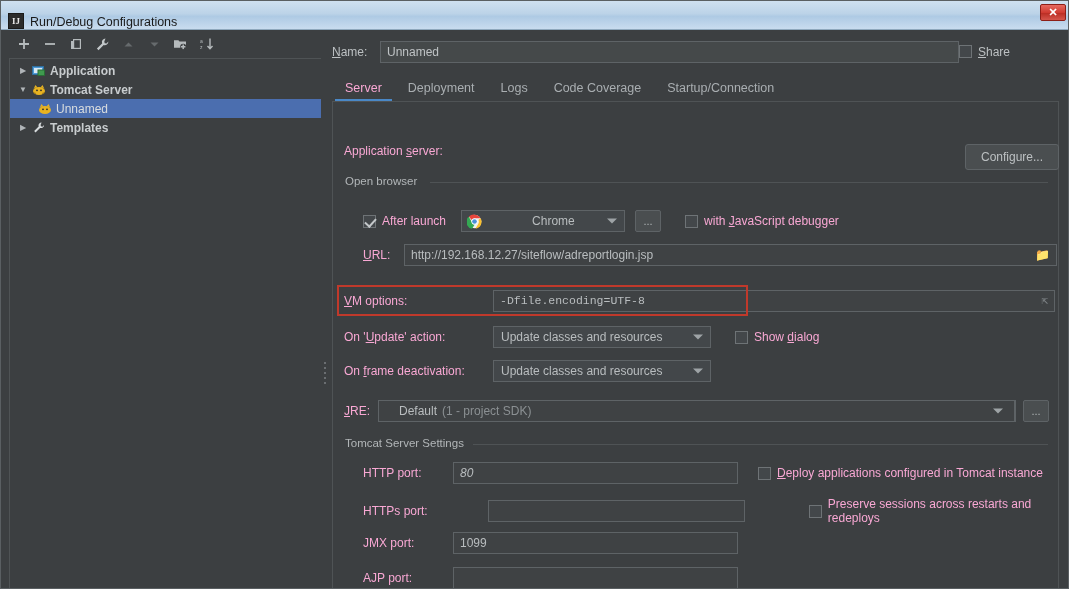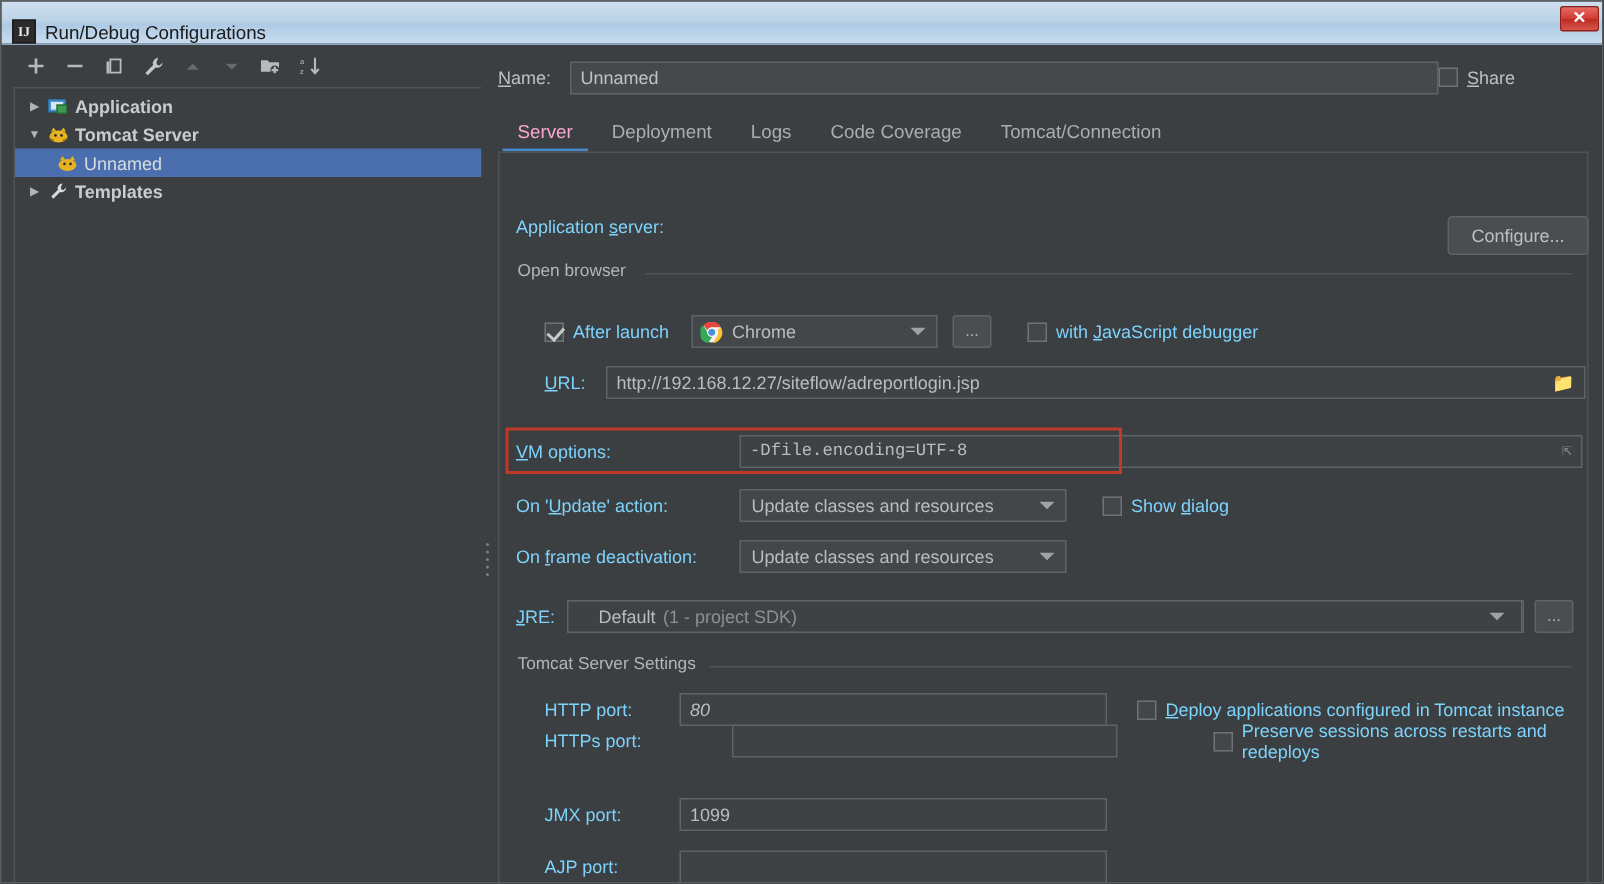--- a/index.html
+++ b/index.html
@@ -185,21 +185,21 @@
   
   #card {
     position: absolute; left: 11px; top: 71px;
     width: 727px; height: 489px;
     border: 1px solid #4f5355;
     border-bottom: none;
     background: #3c3f41;
   }
 
   .row { position: absolute; display: flex; align-items: center; }
-  .flabel { color: #7dd3fc; font-size: 12px; }
+  .flabel { color: #f9a8d4; font-size: 12px; }
 
   .tfield {
     background: #45494a;
     border: 1px solid #5e6366;
     color: #b9bdbf; font-size: 12px;
     height: 22px; line-height: 20px;
     padding: 0 6px;
     font-family: "Liberation Sans", sans-serif;
     display: flex; align-items: center;
   }
@@ -412,39 +412,39 @@
         <span class="cbox"></span>
         <span class="lbl" id="share-label"><span class="u">S</span>hare</span>
       </div>
     </div>
 
     <div id="tabs">
       <div class="tab active">Server</div>
       <div class="tab">Deployment</div>
       <div class="tab">Logs</div>
       <div class="tab">Code Coverage</div>
-      <div class="tab">Tomcat/Connection</div>
+      <div class="tab">Startup/Connection</div>
     </div>
 
     <div id="card">
 
       <div class="row" style="left:11px; top:42px;">
         <span class="flabel" style="width:124px;">Application <span class="u">s</span>erver:</span>
       </div>
       <div id="configure-btn">Configure...</div>
 
       <div class="group-title" style="left:12px; top:73px;">Open browser</div>
       <div class="group-line" style="left:97px; top:80px; width:618px;"></div>
 
       <div class="row" style="left:30px; top:108px;">
         <div style="display:flex; align-items:center; cursor:pointer;">
           <span class="cbox checked"></span>
           <span class="flabel" style="margin-left:6px;">After launch</span>
         </div>
-        <div class="combo" style="width:164px; margin-left:15px; padding-left:5px;">
+        <div class="combo" style="width:164px; margin-left:15px; padding-left:5px;gap:44px;">
           <span style="width:15px;height:15px;display:inline-block;margin-right:6px;">
             <svg width="15" height="15" viewBox="0 0 16 16">
               <circle cx="8" cy="8" r="7.3" fill="#f0f0f0"></circle>
               <path d="M8 0.7A7.3 7.3 0 0114.4 4.5H8a3.5 3.5 0 00-3.2 2L2.1 2.6A7.3 7.3 0 018 0.7z" fill="#e8453c"></path>
               <path d="M1.9 2.9l3.2 5.5a3.5 3.5 0 003.1 2.9l-2.8 4.4A7.3 7.3 0 011.9 2.9z" fill="#34a853"></path>
               <path d="M14.5 4.6A7.3 7.3 0 019 15.6l3.2-5.5a3.5 3.5 0 00-.1-3.6z" fill="#fbc130"></path>
               <circle cx="8" cy="8" r="3.3" fill="#ffffff"></circle>
               <circle cx="8" cy="8" r="2.5" fill="#4a90d9"></circle>
             </svg>
           </span>
@@ -511,21 +511,21 @@
 
       <div class="row" style="left:30px; top:360px;">
         <span class="flabel" style="width:90px;">HTTP port:</span>
         <div class="tfield readonly" style="width:285px;font-style:italic;">80</div>
         <div style="display:flex; align-items:center; margin-left:20px; cursor:pointer;">
           <span class="cbox"></span>
           <span class="flabel" style="margin-left:6px;"><span class="u">D</span>eploy applications configured in Tomcat instance</span>
         </div>
       </div>
 
-      <div class="row" style="left:30px; top:378px;gap:44px;">
+      <div class="row" style="left:30px; top:395px;gap:44px;">
         <span class="flabel" style="width:90px;">HTTPs port:</span>
         <div class="tfield readonly" style="width:285px;"></div>
         <div style="display:flex; align-items:center; margin-left:20px; cursor:pointer;">
           <span class="cbox"></span>
           <span class="flabel" style="margin-left:6px;">Preserve sessions across restarts and redeploys</span>
         </div>
       </div>
 
       <div class="row" style="left:30px; top:430px;">
         <span class="flabel" style="width:90px;">JMX port:</span>

